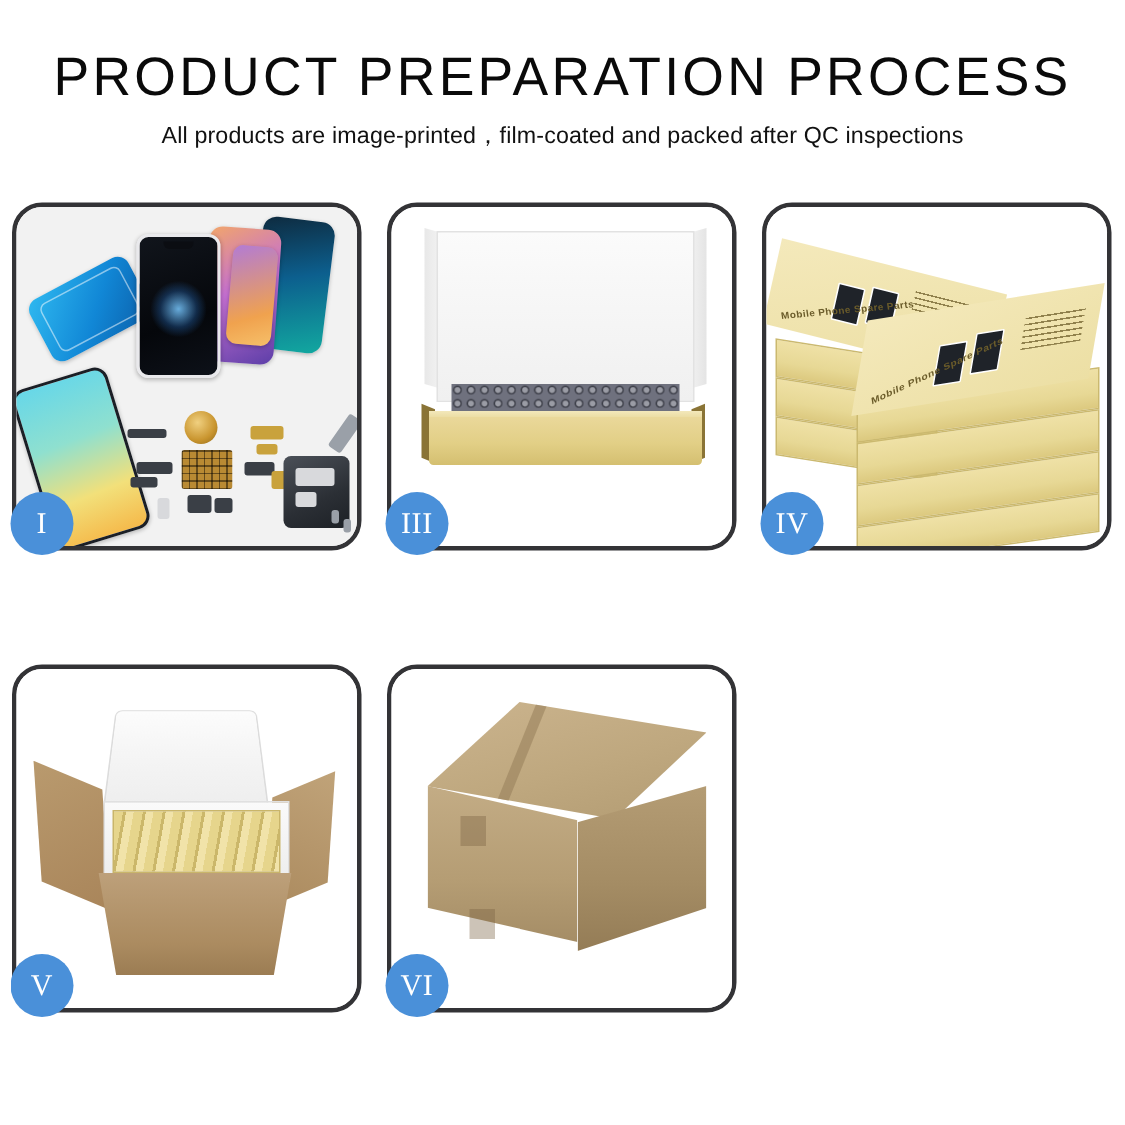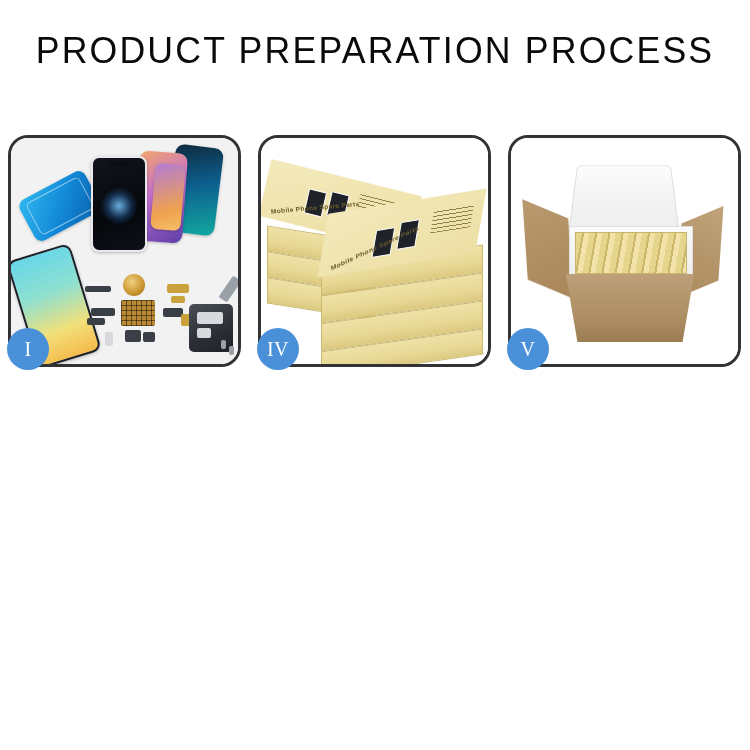--- a/index.html
+++ b/index.html
@@ -319,20 +319,21 @@
   .c-tab {
     position:absolute; width:17px; height:20px;
     background: rgba(120,98,66,.38);
   }
 </style>
 </head>
 <body>
 
 <div class="header">
   <div class="title">PRODUCT PREPARATION PROCESS</div>
+  <div class="subtitle">All products are image-printed，film-coated and packed after QC inspections</div>
 </div>
 
 <div class="grid">
 
   <div class="panel">
     <div class="panel-inner p1">
       <div class="phone ph-blue"></div>
       <div class="phone ph-teal"></div>
       <div class="phone ph-purple"></div>
       <div class="phone ph-gold"></div>
@@ -360,20 +361,33 @@
         <div class="part" style="left:58px; top:58px; width:12px; height:10px;"></div>
         <div class="part silver" style="left:140px; top:2px; width:10px; height:26px; transform:rotate(35deg);"></div>
         <div class="part silver" style="left:136px; top:66px; width:5px; height:9px;"></div>
         <div class="part silver" style="left:144px; top:72px; width:5px; height:9px;"></div>
       </div>
     </div>
     <div class="badge">I</div>
   </div>
 
 
+  <div class="panel">
+    <div class="panel-inner p3">
+      <div class="box3-lid-l"></div>
+      <div class="box3-lid-r"></div>
+      <div class="box3-lid"></div>
+      <div class="foam3"></div>
+      <div class="box3-edge-l"></div>
+      <div class="box3-edge-r"></div>
+      <div class="box3-rim"></div>
+      <div class="box3-front"></div>
+    </div>
+    <div class="badge">III</div>
+  </div>
 
   <div class="panel">
     <div class="panel-inner p4">
       <div class="stack">
 
         <div class="kbox" style="left:6px;  top:96px;  width:106px; height:24px; transform:skewY(9deg);"></div>
         <div class="kbox" style="left:6px;  top:122px; width:106px; height:24px; transform:skewY(9deg);"></div>
         <div class="kbox" style="left:6px;  top:148px; width:106px; height:24px; transform:skewY(9deg);"></div>
 
         <div class="kbox" style="left:60px; top:118px; width:160px; height:26px; transform:skewY(-8deg);"></div>
@@ -405,14 +419,25 @@
       <div class="v-lid"></div>
       <div class="v-flap-l"></div>
       <div class="v-flap-r"></div>
       <div class="v-foam"></div>
       <div class="v-yellow"></div>
       <div class="v-body"></div>
     </div>
     <div class="badge">V</div>
   </div>
 
+  <div class="panel">
+    <div class="panel-inner p6">
+      <div class="c-top"></div>
+      <div class="c-seam"></div>
+      <div class="c-left"></div>
+      <div class="c-right"></div>
+      <div class="c-tab" style="left:46px; top:98px;"></div>
+      <div class="c-tab" style="left:52px; top:160px;"></div>
+    </div>
+    <div class="badge">VI</div>
+  </div>
 
 </div>
 
 </body></html>

